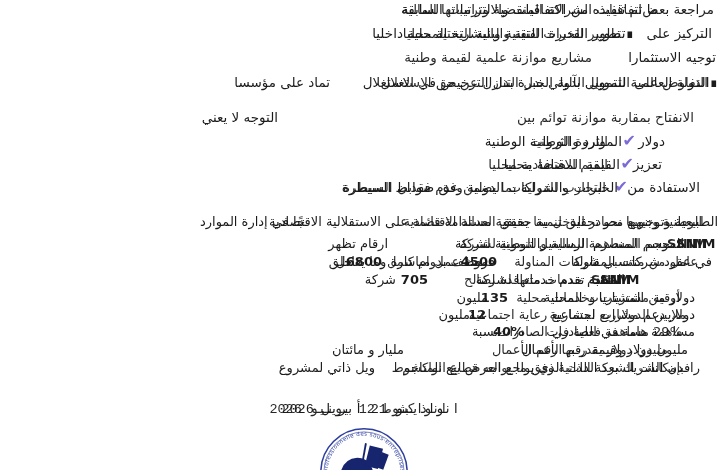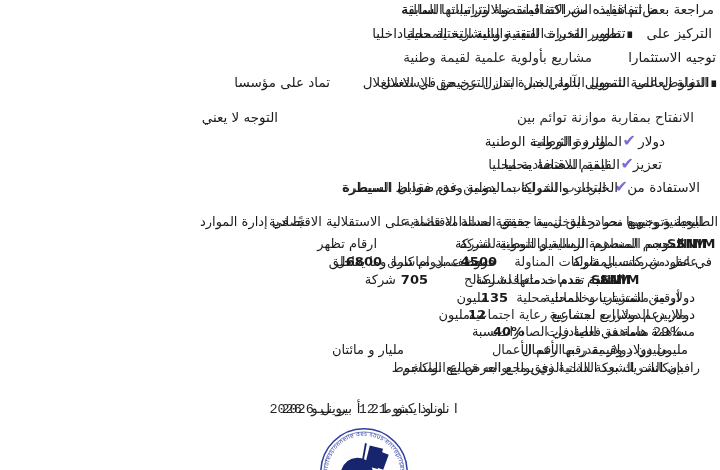--- a/index.html
+++ b/index.html
@@ -38,21 +38,21 @@
     <span class="frag" style="right:62px">ما تم تنفيذه من الاتفاقيات والالتزامات السابقة</span>
     <span class="frag ov" style="right:78px">اتفاقيات الشراكة المنقضية وترتيباتها المالية</span>
   </div>
   <div class="line" style="top:25px">
     <span class="frag" style="right:8px">التركيز على</span>
     <span class="frag" style="right:86px">∎تطوير القدرات التقنية والبشرية المحلية داخليا</span>
     <span class="frag ov" style="right:99px">تطوير الخبرة الفنية والبنية التحتية محليا</span>
   </div>
   <div class="line" style="top:49px">
     <span class="frag" style="right:4px">توجيه الاستثمارا</span>
-    <span class="frag ov" style="right:128px">مشاريع بأولوية علمية لقيمة وطنية</span>
+    <span class="frag ov" style="right:128px">مشاريع موازنة علمية لقيمة وطنية</span>
   </div>
   <div class="line" style="top:74px">
     <span class="frag" style="right:390px">تماد على مؤسسا</span>
     <span class="frag" style="right:2px">∎الدولة العالمية للتمويل بآلية الخبرة بدل الترخيص في الاستغلال</span>
     <span class="frag ov" style="right:12px">التفاوض على التمويل الدولي بدل التنازل عن حق الاستغلال</span>
   </div>
   <div class="line" style="top:109px">
     <span class="frag" style="right:442px">التوجه لا يعني</span>
     <span class="frag ov" style="right:26px">الانفتاح بمقاربة موازنة توائم بين</span>
   </div>
@@ -75,21 +75,21 @@
     <span class="frag ov" style="right:114px">التجارب الدولية بما يضمن عدم فقدان السيطرة</span>
     <span class="frag" style="right:102px">الخبرات والشراكات الدولية وفق ضوابط السيطرة</span>
   </div>
 
   <div class="line para" style="top:213px">
     <span class="frag" style="right:415px">جًا في إدارة الموارد</span>
     <span class="frag" style="right:2px">الطبيعية وتوجيهها نحو تحقيق تنمية حقيقية مستدامة قائمة على الاستقلالية الاقتصادية</span>
     <span class="frag ov" style="right:18px">الوطنية وتنويع مصادر الدخل بما يحقق العدالة الاقتصادية</span>
   </div>
   <div class="line para" style="top:235px">
-    <span class="frag" style="right:343px">ارقام تظهر</span>
+    <span class="frag" style="right:332px">ارقام تظهر</span>
     <span class="frag" style="right:36px">الموسم المنصرم الرساميل الوطنية لشركة</span>
     <span class="frag ov" style="right:50px">حجم المساهمة المالية والتنموية لشركة</span>
     <span class="frag lat" style="right:4px">SNIM</span>
     <span class="frag lat ov" style="right:13px">SNIM</span>
   </div>
   <div class="line para" style="top:253px">
     <span class="frag" style="right:368px">خلق</span>
     <span class="frag num" style="right:338px">6800</span>
     <span class="frag" style="right:225px">فرصة عمل مباشرة وما يعادل</span>
     <span class="frag num" style="right:223px">4500</span>
@@ -122,20 +122,21 @@
     <span class="frag num" style="right:196px">40%</span>
     <span class="frag" style="right:25px">مساهمة هامة في الصادرات</span>
     <span class="frag ov" style="right:38px">29% مساهمة فعلية في الصادرات</span>
   </div>
   <div class="line para" style="top:341px">
     <span class="frag" style="right:316px">مليار و مائتان</span>
     <span class="frag" style="right:32px">مليون دولار وقيمة رقم الأعمال</span>
     <span class="frag ov" style="right:52px">مليون دولار يقدر بها رقم الأعمال</span>
   </div>
   <div class="line para" style="top:359px">
+    <span class="frag" style="right:345px">ويل ذاتي لمشروع</span>
     <span class="frag" style="right:20px">رافدن الشريك بعد الذات الذي يواجع العرض بيع المناجم</span>
     <span class="frag ov" style="right:36px">بإمكانات الشركة الذاتية وفق ما يواجه قطاع انواكشوط</span>
   </div>
 
   <div class="dateblock">
     <span class="frag" style="right:40px">انواذيبو 21 أبريل 2026</span>
     <span class="frag ov" style="right:52px">انواكشوط 12 يونيو 2026</span>
   </div>
 
   <svg class="stamp" viewBox="0 0 146 146" width="146" height="146" aria-hidden="true">

